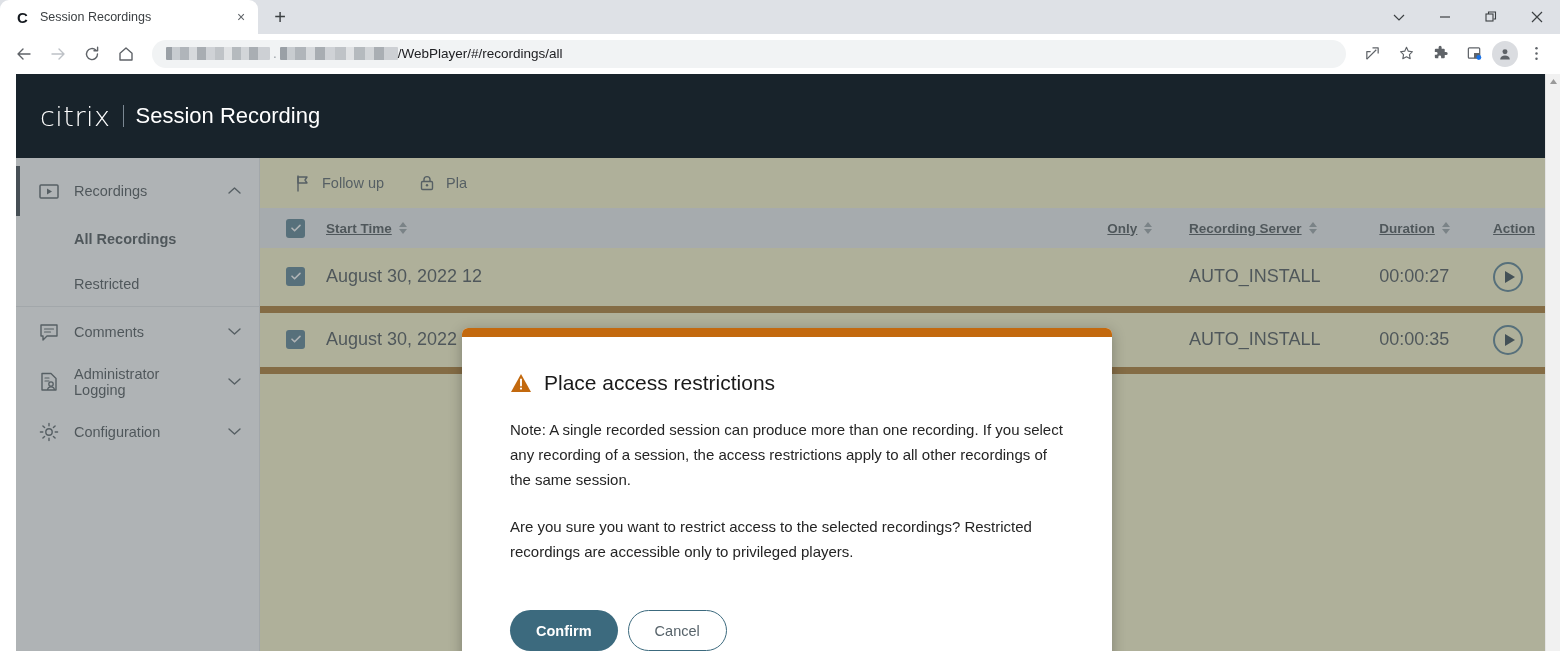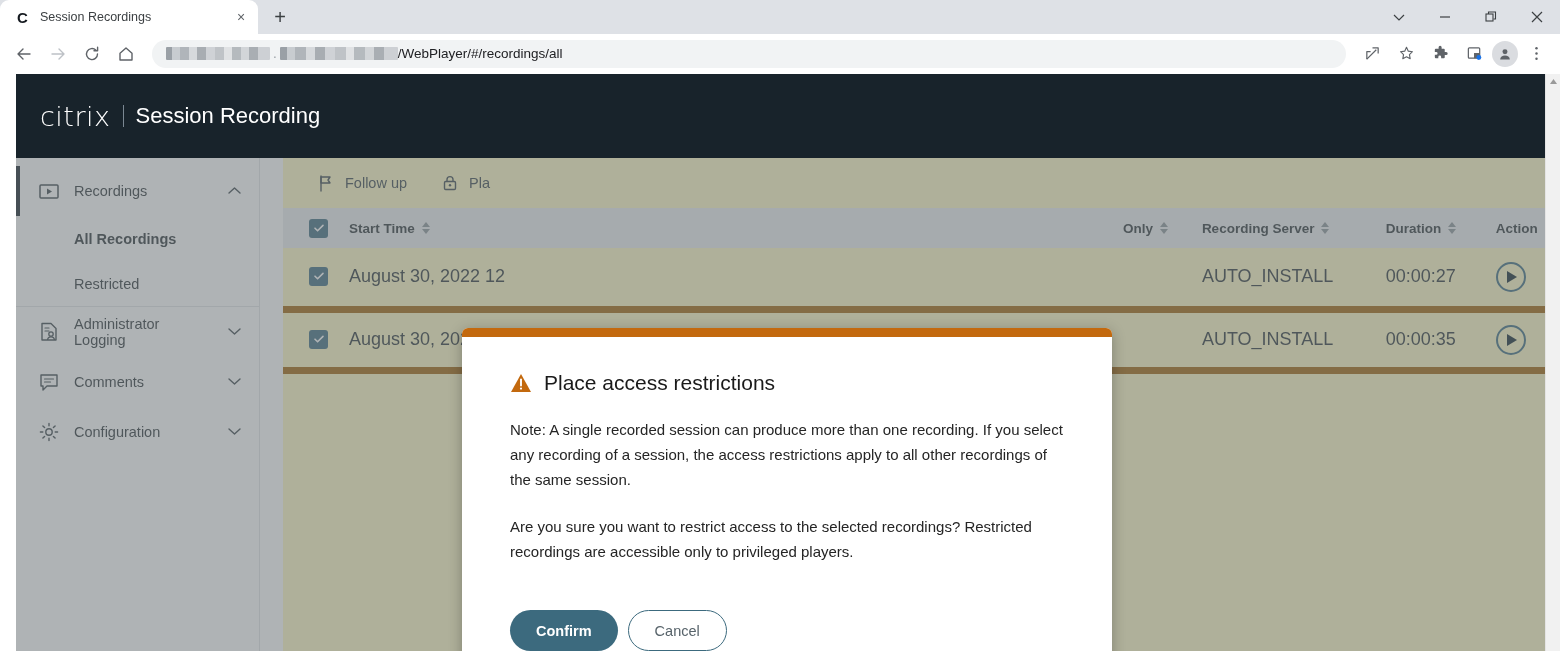--- a/index.html
+++ b/index.html
@@ -117,21 +117,21 @@
     border-radius: 2px;
     background-image:
       linear-gradient(90deg,
         #4a5a66 0 5%, #2b3942 5% 11%, #5a6b77 11% 17%, #334049 17% 25%,
         #62727d 25% 31%, #28343c 31% 38%, #4e5e6a 38% 46%, #37444d 46% 53%,
         #596a76 53% 60%, #2d3a43 60% 68%, #516170 68% 75%, #394650 75% 83%,
         #5d6e7a 83% 90%, #303d46 90% 100%);
     opacity: 0.95;
   }
 
-  .body-area { display: flex; height: 493px; position: relative; gap: 23px; }
+  .body-area { display: flex; height: 493px; position: relative; }
 
   .sidebar {
     width: 244px; background: #ffffff; border-right: 1px solid #e3e5e6;
     flex-shrink: 0; padding-top: 8px;
   }
   .navitem {
     height: 50px; display: flex; align-items: center; gap: 14px;
     padding: 0 18px 0 22px; color: #2c3438; font-size: 14.5px; position: relative;
   }
   .navitem.active::before {
@@ -152,21 +152,21 @@
   .actionbar {
     height: 50px; display: flex; align-items: center; gap: 34px;
     padding: 0 0 0 34px; color: #3b464c; font-size: 14.5px;
   }
   .action { display: flex; align-items: center; gap: 10px; }
   .action svg { display: block; }
 
   table { width: 100%; border-collapse: collapse; }
   thead th {
     background: #eceeef; height: 40px; font-size: 13.5px; color: #2c3438;
-    font-weight: bold; text-align: left; padding: 0 10px; white-space: nowrap;
+    font-weight: bold; text-align: left; padding: 0 10px; white-space: nowrap; text-decoration: underline;
   }
   thead th.c1 { width: 56px; padding-left: 26px; }
   .th-in { display: flex; align-items: center; gap: 7px; }
   .sorter { display: inline-flex; flex-direction: column; gap: 2px; color: #8b9499; }
   .sorter i {
     display: block; width: 0; height: 0; border-left: 4.5px solid transparent;
     border-right: 4.5px solid transparent;
   }
   .sorter i.up { border-bottom: 5px solid currentColor; }
   .sorter i.dn { border-top: 5px solid currentColor; }
@@ -376,42 +376,42 @@
                 </svg>
             </span>
           </div>
           <div class="subitem sel">All Recordings</div>
           <div class="subitem">Restricted</div>
         </div>
 
         <div class="navitem">
           <span class="navicon">
             <svg width="22" height="22" viewBox="0 0 22 22">
+                <path d="M3 4h16v11H9l-4 4v-4H3z" fill="none" stroke="currentColor" stroke-width="1.4" stroke-linejoin="round"></path>
+                <path d="M6.5 8h9M6.5 11h6" stroke="currentColor" stroke-width="1.2" stroke-linecap="round"></path>
+              </svg>
+          </span>
+          <span class="navlabel">Comments</span>
+          <span class="chev">
+            <svg width="13" height="9" viewBox="0 0 13 9">
+                <path d="M1 2l5.5 5L12 2" fill="none" stroke="currentColor" stroke-width="1.4" stroke-linecap="round" stroke-linejoin="round"></path>
+              </svg>
+          </span>
+        </div>
+
+        <div class="navitem">
+          <span class="navicon">
+            <svg width="22" height="22" viewBox="0 0 22 22">
                 <path d="M4 2.5h9l5 5V19H4z" fill="none" stroke="currentColor" stroke-width="1.4" stroke-linejoin="round"></path>
                 <path d="M7 7h4M7 10h4" stroke="currentColor" stroke-width="1.2" stroke-linecap="round"></path>
                 <circle cx="13" cy="13" r="2.2" fill="none" stroke="currentColor" stroke-width="1.3"></circle>
                 <path d="M9.6 19c0-2 1.5-3.2 3.4-3.2S16.4 17 16.4 19" fill="none" stroke="currentColor" stroke-width="1.3"></path>
               </svg>
           </span>
           <span class="navlabel">Administrator Logging</span>
-          <span class="chev">
-            <svg width="13" height="9" viewBox="0 0 13 9">
-                <path d="M1 2l5.5 5L12 2" fill="none" stroke="currentColor" stroke-width="1.4" stroke-linecap="round" stroke-linejoin="round"></path>
-              </svg>
-          </span>
-        </div>
-
-        <div class="navitem">
-          <span class="navicon">
-            <svg width="22" height="22" viewBox="0 0 22 22">
-                <path d="M3 4h16v11H9l-4 4v-4H3z" fill="none" stroke="currentColor" stroke-width="1.4" stroke-linejoin="round"></path>
-                <path d="M6.5 8h9M6.5 11h6" stroke="currentColor" stroke-width="1.2" stroke-linecap="round"></path>
-              </svg>
-          </span>
-          <span class="navlabel">Comments</span>
           <span class="chev">
             <svg width="13" height="9" viewBox="0 0 13 9">
                 <path d="M1 2l5.5 5L12 2" fill="none" stroke="currentColor" stroke-width="1.4" stroke-linecap="round" stroke-linejoin="round"></path>
               </svg>
           </span>
         </div>
 
         <div class="navitem">
           <span class="navicon">
             <svg width="22" height="22" viewBox="0 0 22 22">

